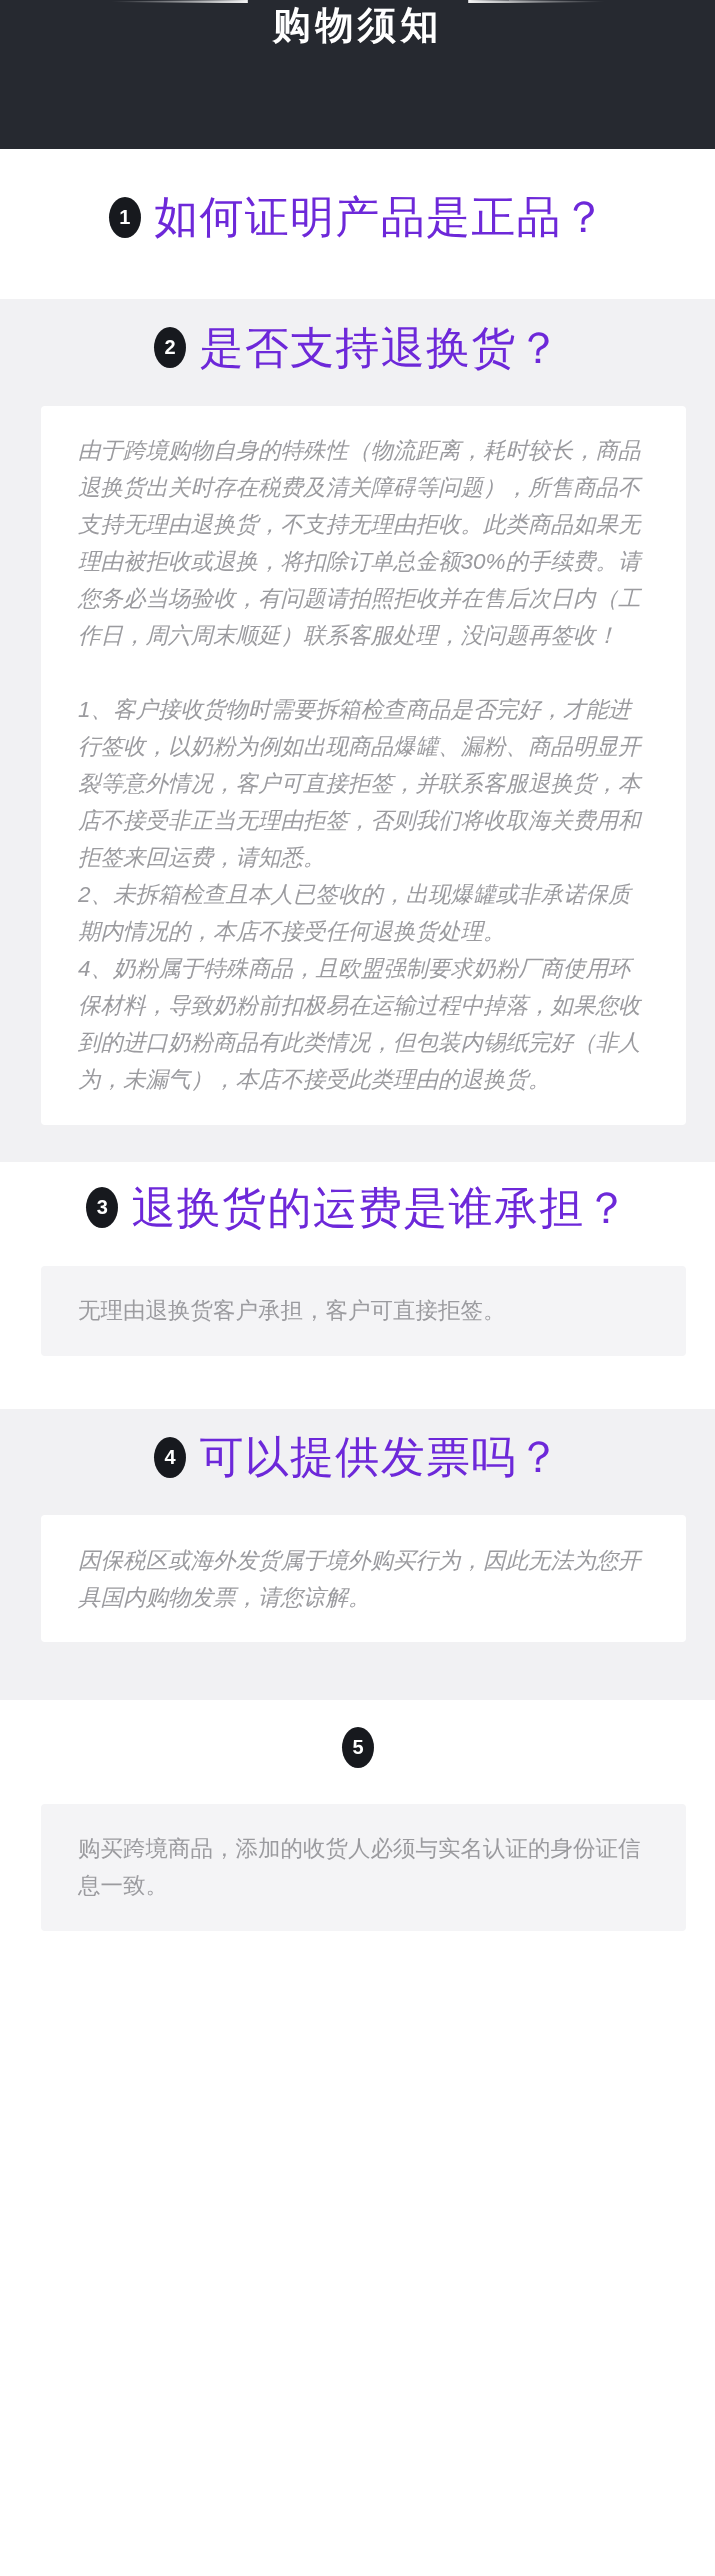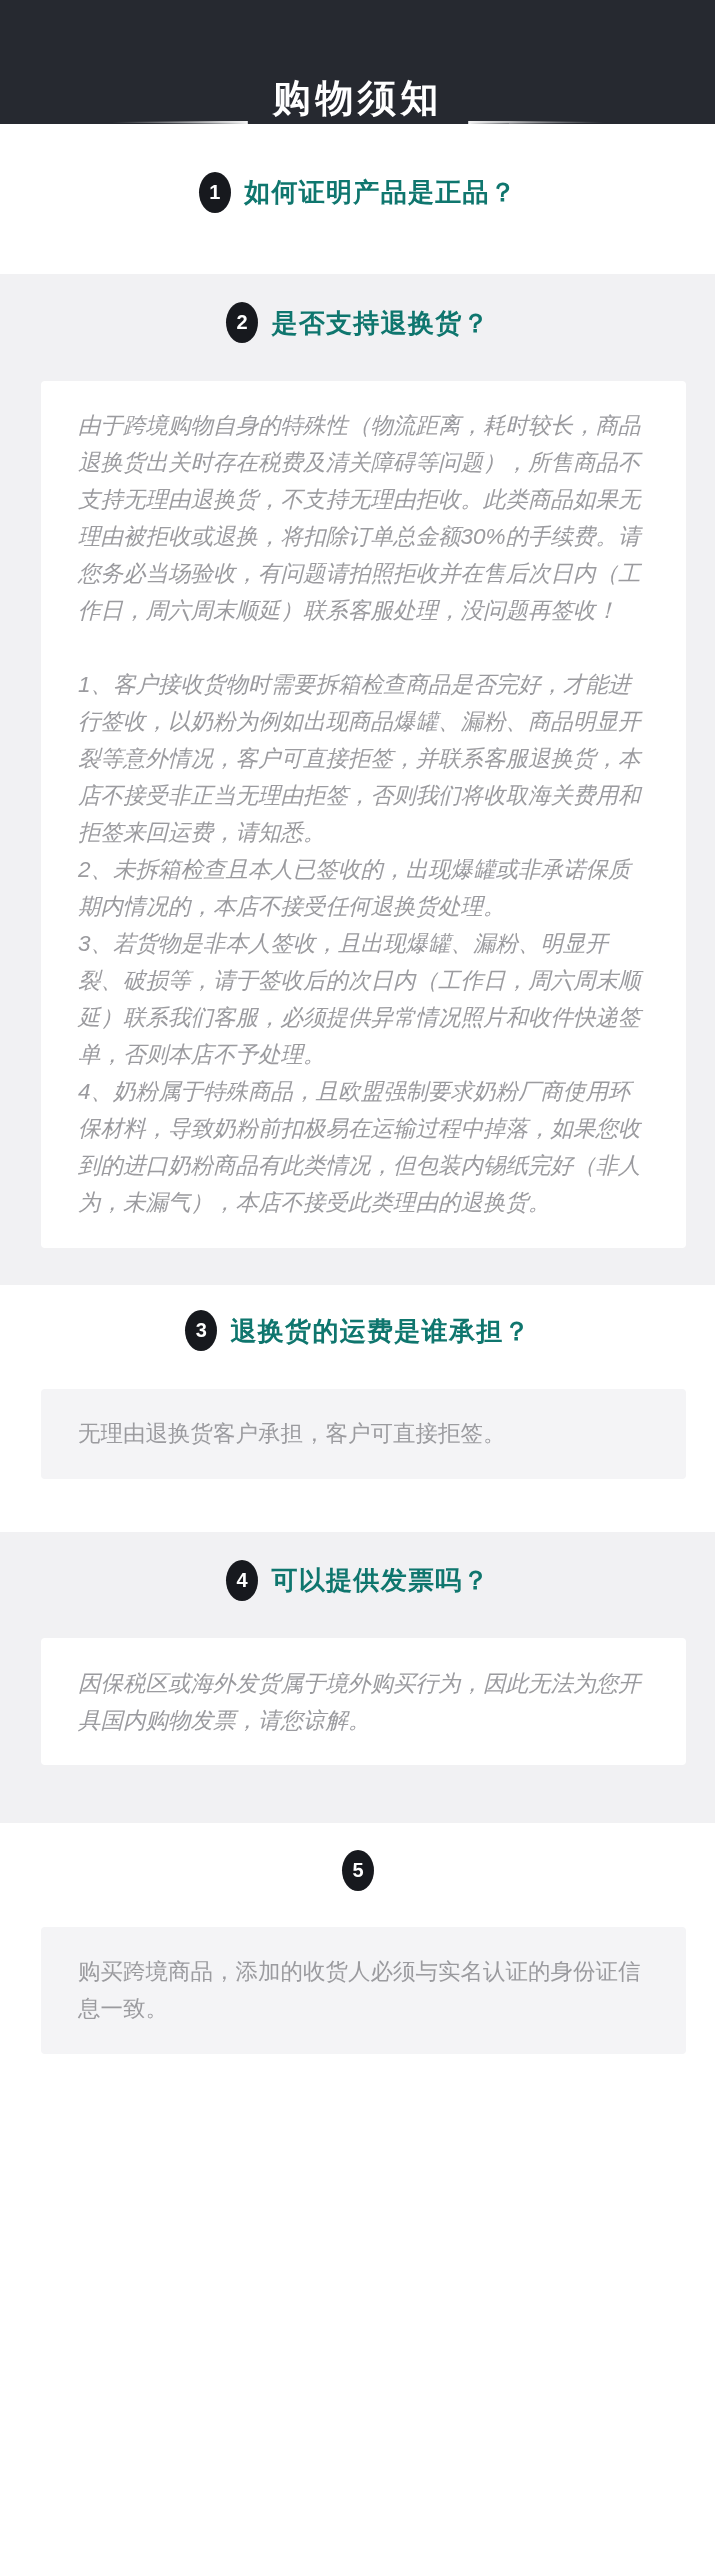--- a/index.html
+++ b/index.html
@@ -4,22 +4,22 @@
 <style>
   html,body{margin:0;padding:0;background:#ffffff;}
   .page{
     position:relative;
     width:716px;height:2576px;overflow:hidden;
     background:#ffffff;
     font-family:"Liberation Sans","DejaVu Sans",sans-serif;
   }
   
   .header{
-    height:124px;background:#262930;
-    display:flex;align-items:flex-end;justify-content:center;gap:25px;
+    height:149px;background:#262930;
+    display:flex;align-items:flex-start;justify-content:center;gap:25px;
   }
   .header .title{
     color:#ffffff;font-size:38px;font-weight:900;letter-spacing:4.6px;
     white-space:nowrap;
   }
   .deco-line{width:136px;height:3.3px;}
   .deco-line.left{
     background:linear-gradient(to right, rgba(255,255,255,0), rgba(255,255,255,0.95));
     clip-path:polygon(0 38%,100% 0,100% 100%,0 62%);
   }
@@ -40,21 +40,21 @@
     margin-bottom:36px;
   }
   .badge{
     flex:0 0 auto;
     width:32px;height:41px;border-radius:50%;
     background:#17191e;color:#ffffff;
     display:flex;align-items:center;justify-content:center;
     font-size:20px;font-weight:900;
   }
   .question{
-    font-size:26px;font-weight:700;color:#0f766e;letter-spacing:1.3px;
+    font-size:44px;font-weight:400;color:#6d28d9;letter-spacing:1.3px;
     line-height:44px;white-space:nowrap;
   }
   .box{
     margin-left:41px;margin-right:30.5px;
     padding:26.5px 37px;border-radius:4px;
     font-size:22.5px;line-height:37px;color:#9b9b9f;
     text-align:left;
   }
   .box p{margin:0;white-space:pre-line;}
   .box .gap{height:37px;}
@@ -82,21 +82,20 @@
   <div class="section band s2">
     <div class="q-row">
       <span class="badge">2</span>
       <span class="question">是否支持退换货？</span>
     </div>
     <div class="box">
       <p>由于跨境购物自身的特殊性（物流距离，耗时较长，商品退换货出关时存在税费及清关障碍等问题），所售商品不支持无理由退换货，不支持无理由拒收。此类商品如果无理由被拒收或退换，将扣除订单总金额30%的手续费。请您务必当场验收，有问题请拍照拒收并在售后次日内（工作日，周六周末顺延）联系客服处理，没问题再签收！</p>
       <div class="gap"></div>
       <p>1、客户接收货物时需要拆箱检查商品是否完好，才能进行签收，以奶粉为例如出现商品爆罐、漏粉、商品明显开裂等意外情况，客户可直接拒签，并联系客服退换货，本店不接受非正当无理由拒签，否则我们将收取海关费用和拒签来回运费，请知悉。</p>
       <p>2、未拆箱检查且本人已签收的，出现爆罐或非承诺保质期内情况的，本店不接受任何退换货处理。</p>
-      <p>3、若货物是非本人签收，且出现爆罐、漏粉、明显开裂、破损等，请于签收后的次日内（工作日，周六周末顺延）联系我们客服，必须提供异常情况照片和收件快递签单，否则本店不予处理。</p>
       <p>4、奶粉属于特殊商品，且欧盟强制要求奶粉厂商使用环保材料，导致奶粉前扣极易在运输过程中掉落，如果您收到的进口奶粉商品有此类情况，但包装内锡纸完好（非人为，未漏气），本店不接受此类理由的退换货。</p>
     </div>
   </div>
 
   <div class="section plain s3">
     <div class="q-row">
       <span class="badge">3</span>
       <span class="question">退换货的运费是谁承担？</span>
     </div>
     <div class="box">

